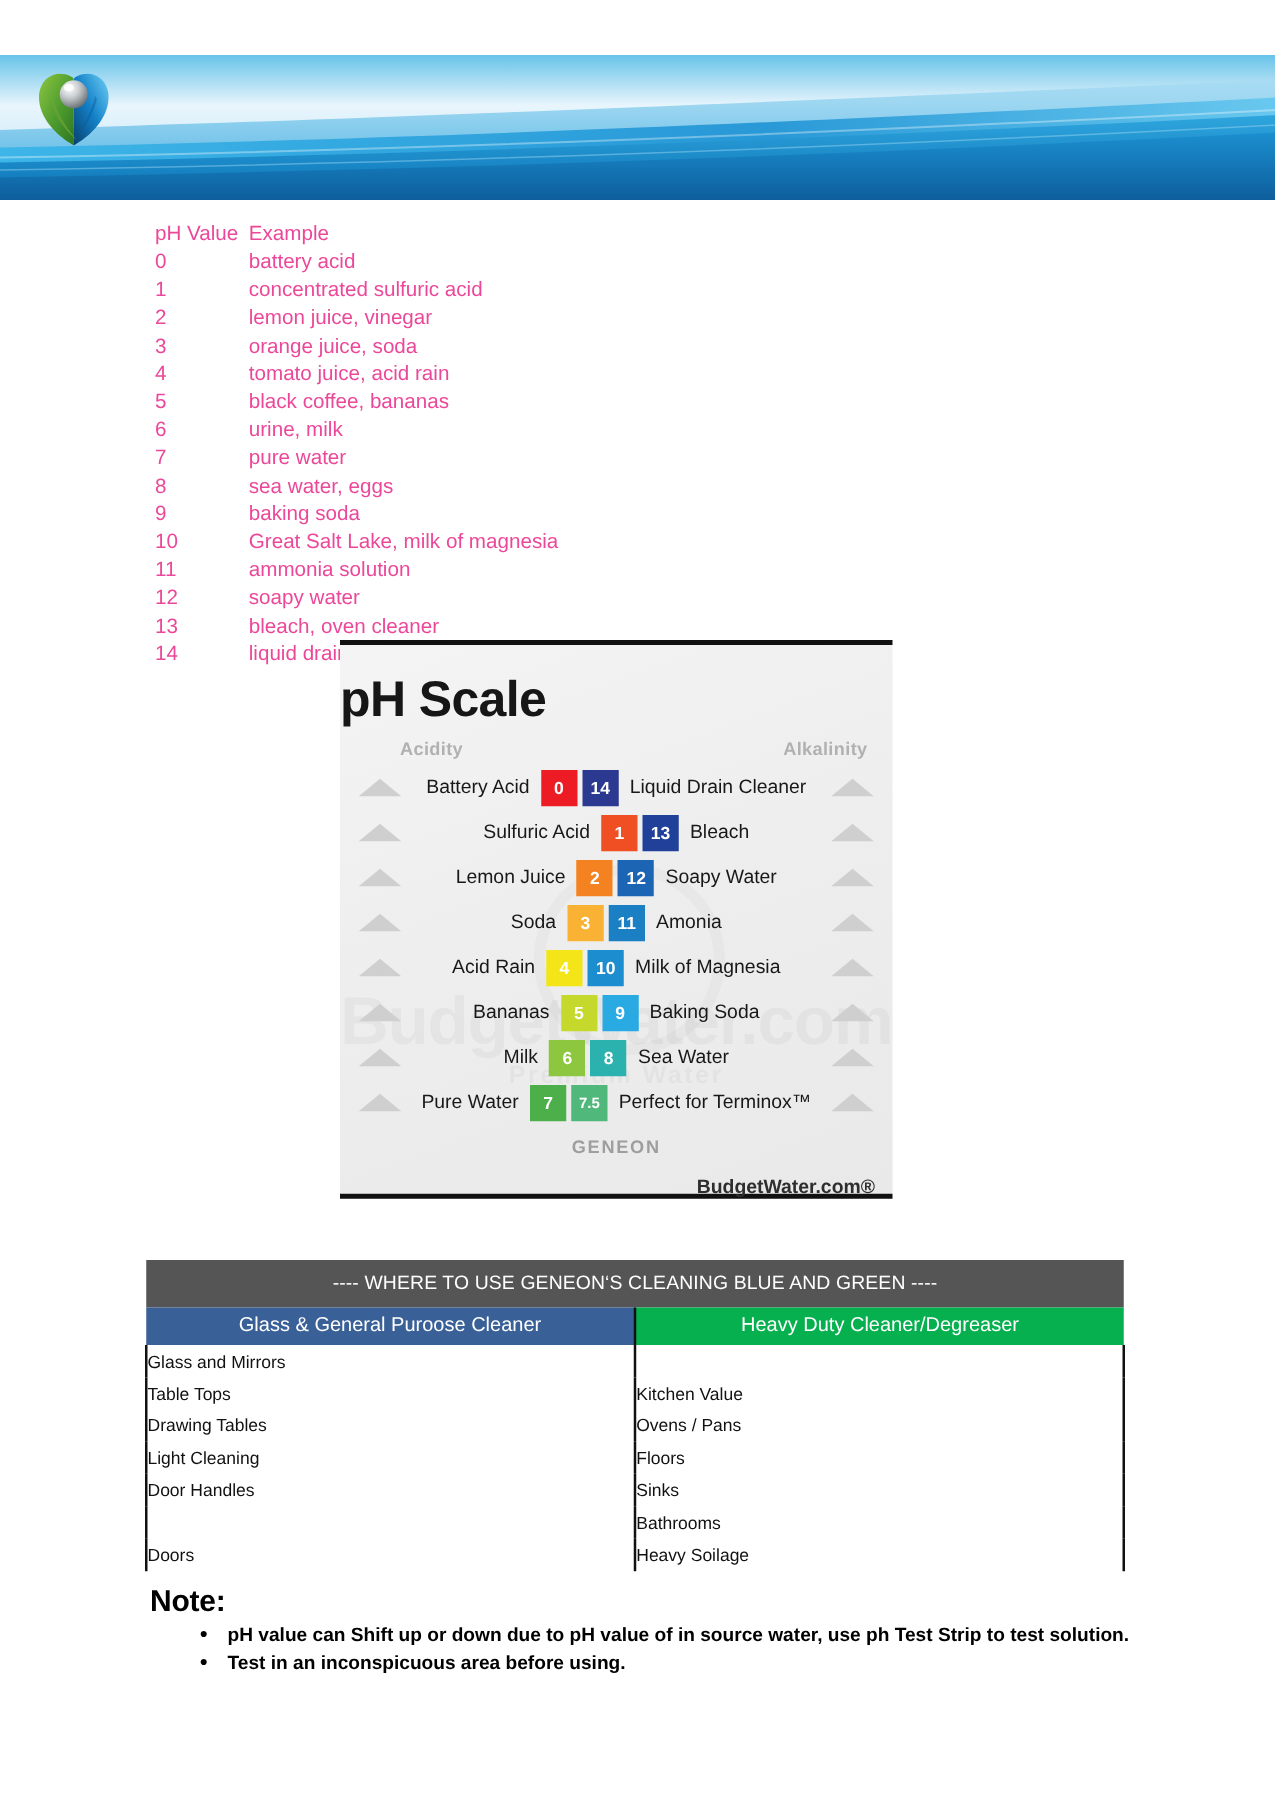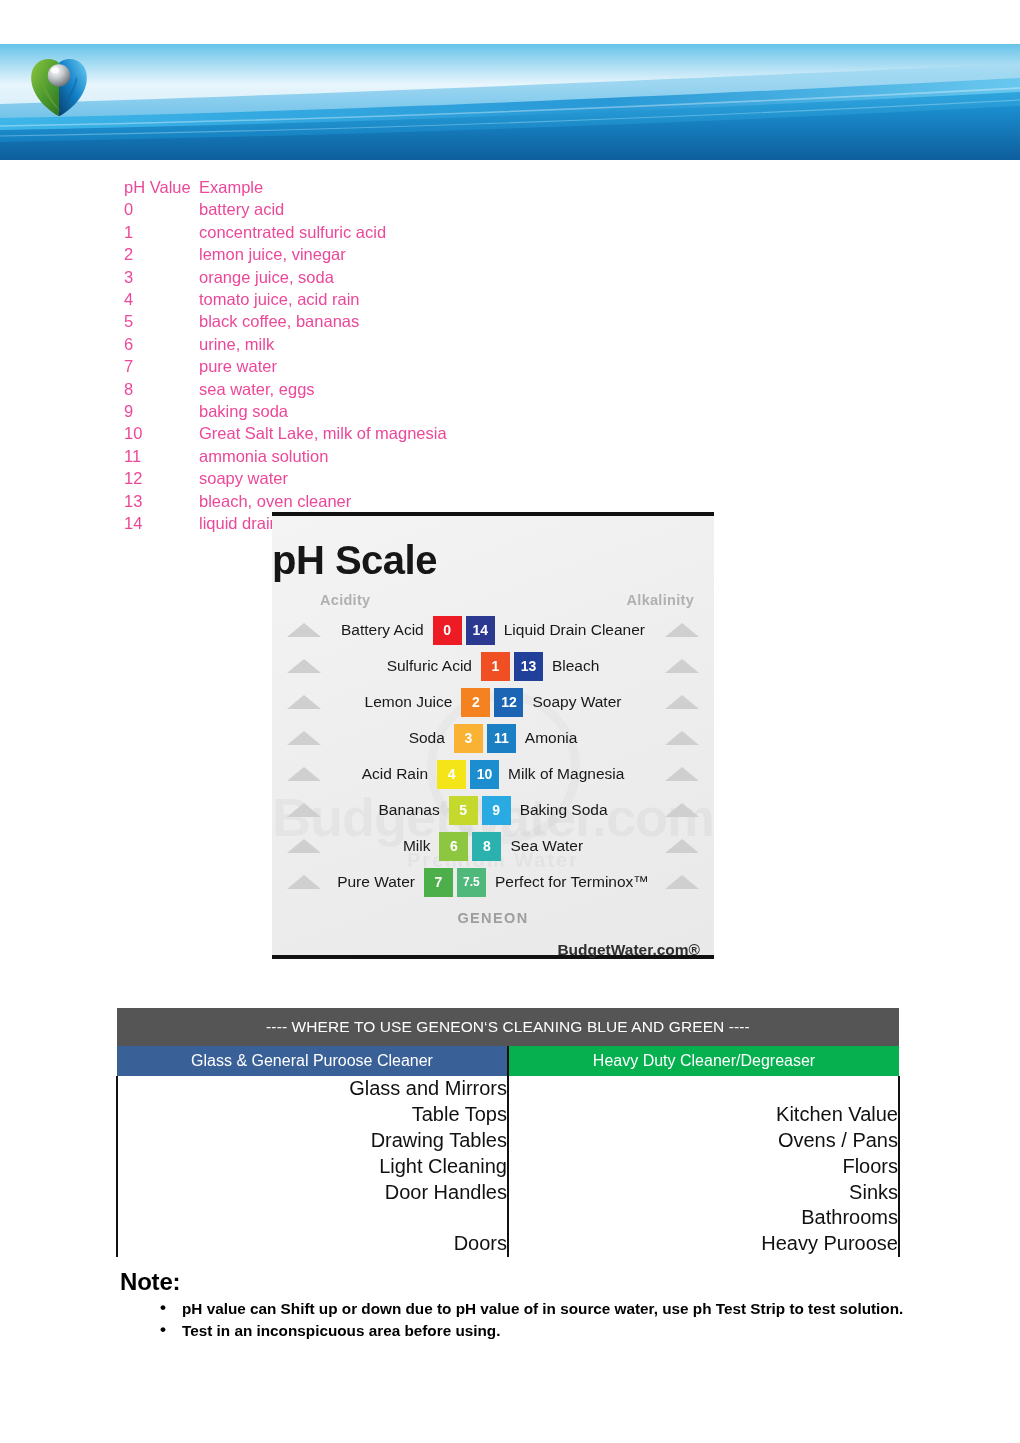--- a/index.html
+++ b/index.html
@@ -253,22 +253,22 @@
   }
   .tbl-head-green {
     background: #06B04F;
     color: #ffffff;
     text-align: center;
     font-size: 16px;
     height: 30px;
     font-weight: normal;
   }
   .body-cell {
-    text-align: right;
-    font-size: 20px;
+    text-align: left;
+    font-size: 14px;
     color: #111111;
     height: 25.8px;
     vertical-align: middle;
     background: #ffffff;
   }
   .body-cell.left {
     border-left: 2px solid #111;
     border-right: 2px solid #111;
   }
   .body-cell.right {
@@ -603,21 +603,21 @@
         <tr>
           <td class="body-cell left">Door Handles</td>
           <td class="body-cell right">Sinks</td>
         </tr>
         <tr>
           <td class="body-cell left blank">&nbsp;</td>
           <td class="body-cell right">Bathrooms</td>
         </tr>
         <tr>
           <td class="body-cell left">Doors</td>
-          <td class="body-cell right">Heavy Puroose</td>
+          <td class="body-cell right">Heavy Soilage</td>
         </tr>
       </tbody>
   </table>
 
   <div class="note-block">
     <div class="note-heading">Note:</div>
     <ul class="note-list" id="note-list">
         <li><span class="bullet">•</span><span>pH value can Shift up or down due to pH value of in source water, use ph Test Strip to test solution.</span></li>
         <li><span class="bullet">•</span><span>Test in an inconspicuous area before using.</span></li>
       </ul>

